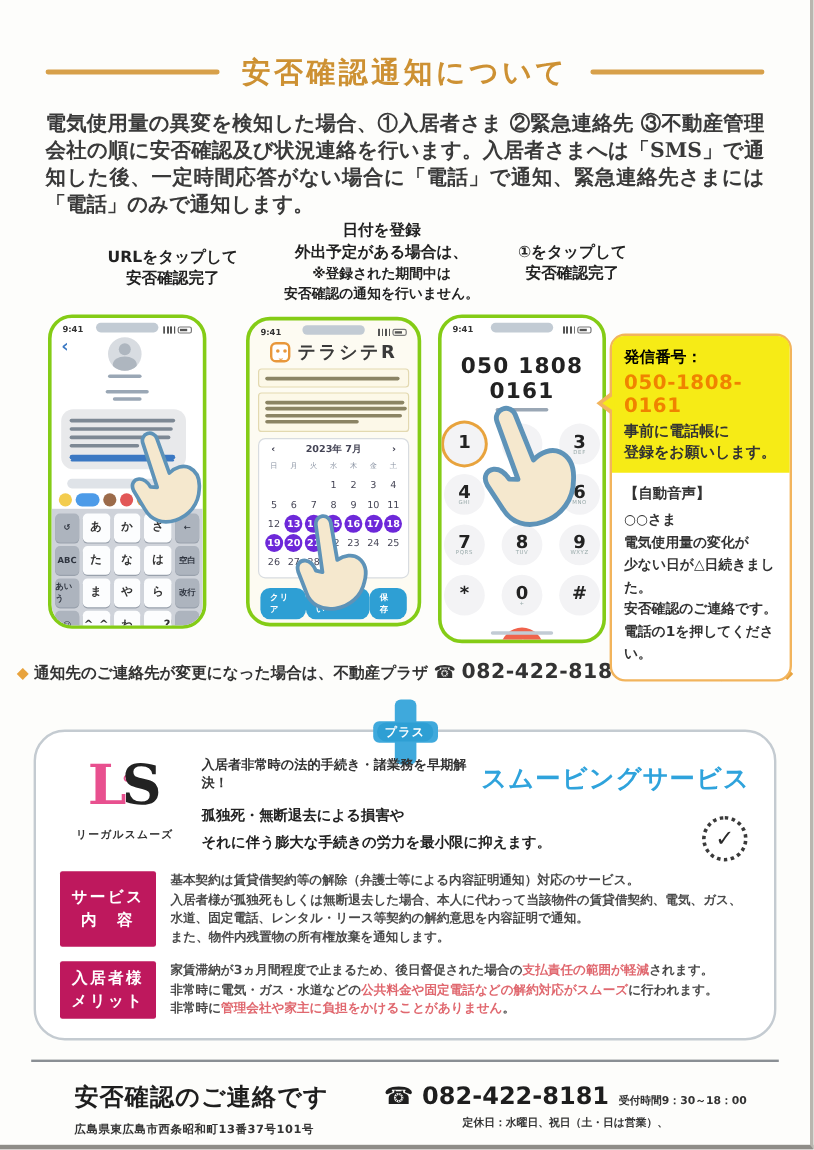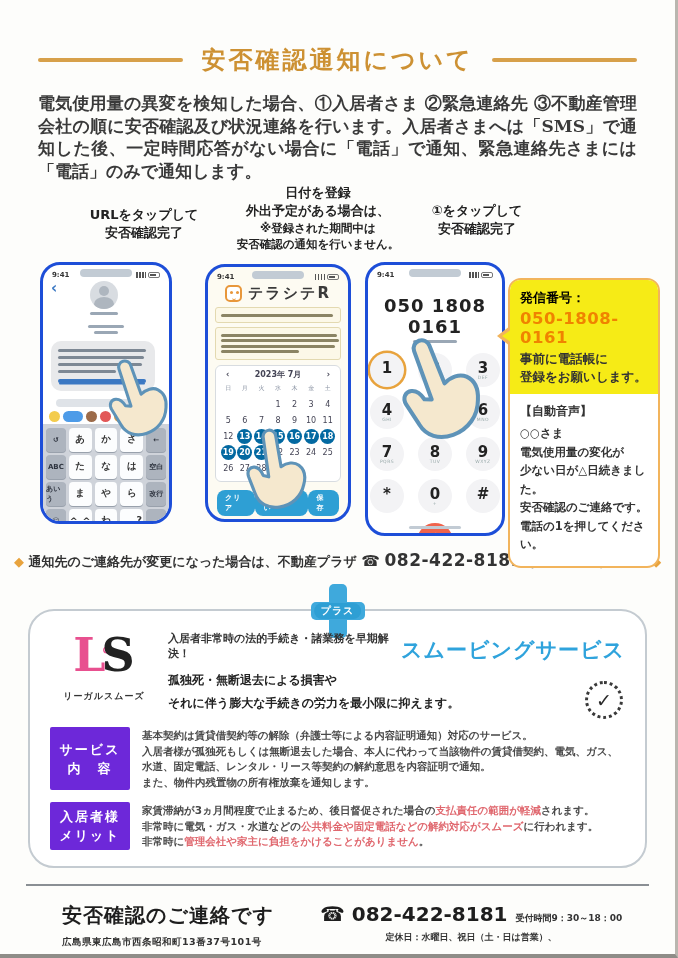--- a/index.html
+++ b/index.html
@@ -28,21 +28,21 @@
   
   .captions { position:relative; height:80px; margin-left:40px; }
   .cap { position:absolute; text-align:center; color:#222; font-weight:bold; }
   .cap-sms  { left:14px; top:24px; width:180px; font-size:13px; line-height:18px; }
   .cap-cal  { left:186px; top:2px; width:184px; font-size:13px; line-height:18px; }
   .cap-cal .small { font-size:11.5px; line-height:16px; }
   .cap-dial { left:352px; top:20px; width:170px; font-size:13px; line-height:18px; }
 
   
   .phones { position:relative; height:280px; margin-left:40px; }
-  .phone { position:absolute; background:#fff; border:3px solid #1d4ed8; border-radius:20px; overflow:hidden; }
+  .phone { position:absolute; background:#fff; border:3px solid #84cc16; border-radius:20px; overflow:hidden; }
   .phone-sms  { left:0;   top:0; width:132px; height:262px; }
   .phone-cal  { left:165px; top:2px; width:146px; height:258px; background:#fdfbf2; }
   .phone-dial { left:325px; top:0; width:140px; height:274px; }
   .notch { position:absolute; top:4px; left:50%; transform:translateX(-50%); width:52px; height:8px;
            background:#c2cbd4; border-radius:4px; }
   .statusbar { display:flex; justify-content:space-between; align-items:center; padding:5px 9px 0; height:14px; }
   .sb-time { font-size:7px; font-weight:bold; color:#333; }
   .sb-icons { display:flex; gap:2px; align-items:center; }
   .sig { width:10px; height:6px; background:repeating-linear-gradient(90deg,#555 0 1.5px,transparent 1.5px 3px); }
   .batt { width:12px; height:6px; border:1px solid #777; border-radius:2px; position:relative; }
@@ -79,21 +79,21 @@
                  border-bottom:1.5px solid #e8973b; border-radius:50%; }
   .app-name { font-size:15px; font-weight:bold; color:#3a3a3a; letter-spacing:2px; }
   .note { background:#fcf8e8; border:1px solid #e3d9b0; border-radius:3px; margin:4px 7px 0; padding:3px 5px; }
   .note .sk { background:#8b8464; margin:2.5px 0; }
   .cal-card { background:#fff; border:1px solid #d8dce0; border-radius:6px; margin:5px 7px 0; padding:3px 4px 4px; }
   .cal-nav { display:flex; justify-content:space-between; align-items:center; font-size:8px; font-weight:bold; color:#445; padding:0 6px; }
   .cal-grid { display:grid; grid-template-columns:repeat(7,1fr); margin-top:2px; }
   .wd { font-size:6px; color:#8a93a3; text-align:center; padding:2px 0; }
   .day { height:16px; display:flex; align-items:center; justify-content:center; font-size:8px; color:#445; }
   .day span { width:15px; height:15px; display:flex; align-items:center; justify-content:center; border-radius:50%; }
-  .day.selected span { background:#0369a1; color:#fff; font-weight:bold; }
+  .day.selected span { background:#6d28d9; color:#fff; font-weight:bold; }
   .cal-btns { display:flex; justify-content:space-between; margin:8px 9px 0; }
   .cal-btn { background:#2e9fd4; color:#fff; border-radius:8px; font-size:7px; font-weight:bold;
              padding:3px 8px; letter-spacing:1px; }
 
   
   .dial-number { text-align:center; font-size:18px; font-weight:bold; color:#222; margin-top:16px; letter-spacing:1px; }
   .dial-sub { width:44px; }
   .keypad { display:grid; grid-template-columns:repeat(3,34px); gap:8px 14px; justify-content:center; margin-top:10px; }
   .dkey { width:34px; height:34px; border-radius:50%; background:#f3f3f5; display:flex; flex-direction:column;
           align-items:center; justify-content:center; color:#222; position:relative; }
@@ -154,21 +154,21 @@
   .smooth-main { flex:1; margin-left:10px; position:relative; }
   .smooth-row1 { display:flex; align-items:flex-end; justify-content:space-between; }
   .tagline { font-size:11px; font-weight:bold; color:#333; padding-bottom:3px; }
   .service-name { color:#2fa3dc; font-size:21px; font-weight:900; letter-spacing:1px; white-space:nowrap; }
   .headline { font-size:12px; font-weight:900; color:#222; line-height:23px; margin-top:5px; }
   .headline2 { margin-top:0; }
   .clock { position:absolute; right:2px; bottom:-4px; width:38px; height:38px; border:3px dotted #3a3a3a;
            border-radius:50%; display:flex; align-items:center; justify-content:center;
            font-size:19px; font-weight:bold; color:#2a2a2a; }
   .sect { display:flex; margin-top:12px; align-items:stretch; }
-  .sect-label { width:80px; flex:none; background:#6d28d9; color:#fff; font-weight:bold; font-size:13px;
+  .sect-label { width:80px; flex:none; background:#be185d; color:#fff; font-weight:bold; font-size:13px;
                 display:flex; flex-direction:column; align-items:center; justify-content:center;
                 line-height:19px; border-radius:2px; letter-spacing:2px; }
   .sect-body { margin-left:12px; font-size:10.5px; font-weight:600; color:#4a4a4a; line-height:15.5px; padding-top:1px; }
   .red { color:#e0686f; }
 
   
   .footer-rule { border-top:2px solid #8a8f94; margin:16px 26px 0; }
   .footer { display:flex; padding:16px 0 0 62px; }
   .f-company { font-size:20px; font-weight:900; color:#1e1e1e; letter-spacing:1px; }
   .f-addr { font-size:9.5px; font-weight:bold; color:#333; margin-top:7px; letter-spacing:0.5px; }

